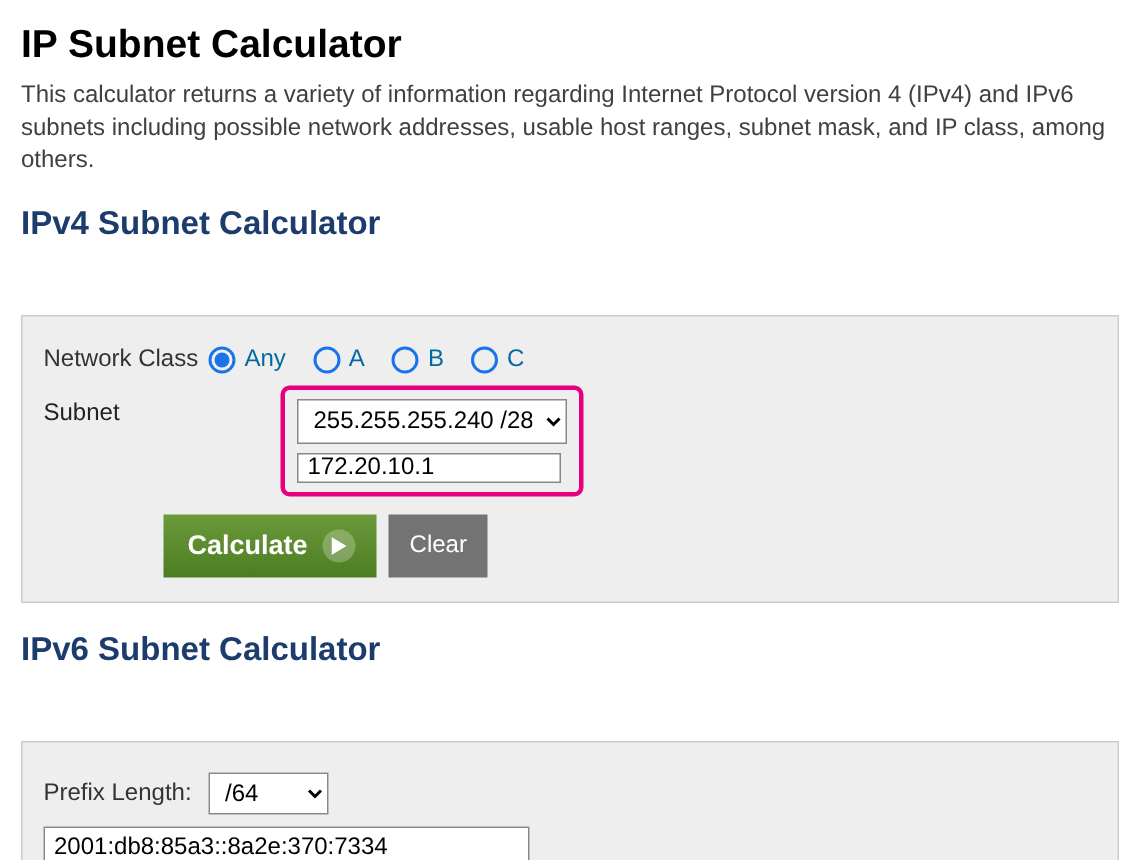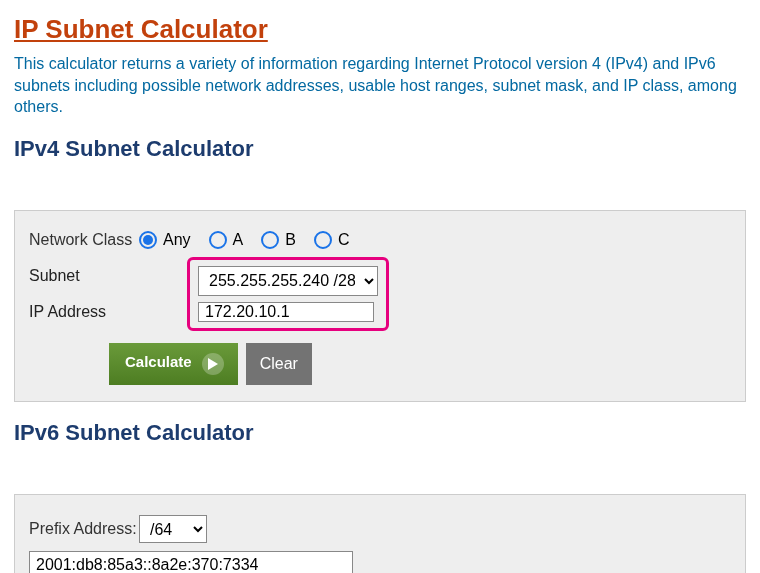--- a/index.html
+++ b/index.html
@@ -6,36 +6,35 @@
   body {
     margin: 0;
     padding: 8px 14px;
     font-family: Arial, Helvetica, sans-serif;
     font-size: 16px;
     color: #222;
     background: #fff;
     width: 760px;
   }
   h1 {
-    color: #c2410c;
+    color: #000000;
     font-size: 26px;
     margin: 6px 0 8px 0;
     font-weight: bold;
-    text-decoration: underline;
   }
   h2 {
     color: #1d3c6e;
     font-size: 22px;
     margin: 18px 0 6px 0;
     font-weight: bold;
   }
   p.intro {
     margin: 4px 0 10px 0;
     line-height: 1.35;
-    color: #0369a1;
+    color: #404040;
   }
   .panel {
     background: #eeeeee;
     border: 1px solid #ccc;
     padding: 12px 14px 16px 14px;
     margin-top: 48px;
   }
   .row {
     display: flex;
     align-items: center;
@@ -66,21 +65,21 @@
     cursor: pointer;
   }
   .radio-outer .dot {
     width: 10px;
     height: 10px;
     border-radius: 50%;
     background: #1a73e8;
     display: none;
   }
   .radio-outer.checked .dot { display: block; }
-  .radio-lbl { color: #000000; }
+  .radio-lbl { color: #0369a1; }
   select, input[type=text] {
     font-size: 16px;
     padding: 4px 6px;
     border: 1px solid #888;
     background: #fff;
   }
   .hl-box {
     border: 3px solid #e6007e;
     border-radius: 6px;
     padding: 6px 8px;
@@ -95,21 +94,21 @@
     gap: 8px;
     align-items: stretch;
   }
   .btnrow2 { padding-left: 120px; }
   .btn-calc {
     background: #5a8a2a;
     background: linear-gradient(#6a9a3a, #4d7d22);
     color: #fff;
     border: none;
     font-weight: bold;
-    font-size: 15px;
+    font-size: 18px;
     padding: 10px 14px 10px 16px;
     display: inline-flex;
     align-items: flex-start;
     gap: 10px;
     cursor: pointer;
   }
   .btn-calc .play {
     width: 22px;
     height: 22px;
     border-radius: 50%;
@@ -120,21 +119,21 @@
   }
   .btn-calc .play svg { display:block; }
   .btn-clear {
     background: #737373;
     color: #fff;
     border: none;
     font-size: 16px;
     padding: 10px 14px;
     cursor: pointer;
   }
-  .ipv6 select { width: 68px; height: 28px; }
+  .ipv6 select { width: 80px; height: 28px; }
   .ipv6 input { width: 324px; height: 28px; }
   .ipv6 .row label.fld { width: 110px; }
 </style>
 </head>
 <body>
 
 <h1>IP Subnet Calculator</h1>
 <p class="intro">This calculator returns a variety of information regarding Internet Protocol version 4 (IPv4) and IPv6 subnets including possible network addresses, usable host ranges, subnet mask, and IP class, among others.</p>
 
 <h2>IPv4 Subnet Calculator</h2>
@@ -161,23 +160,20 @@
         <span class="radio-outer"></span>
         <span class="radio-lbl">C</span>
       </span>
     </div>
   </div>
 
   <div style="display:flex; align-items:flex-start;gap:48px;">
     <div style="width:110px;">
       <div style="height:38px; display:flex; align-items:center;">
         <label class="fld" style="width:auto;">Subnet</label>
-      </div>
-      <div style="height:34px; display:flex; align-items:center;">
-        <label class="fld" style="width:auto;">IP Address</label>
       </div>
     </div>
     <div class="hl-box">
       <select>
         <option>255.255.255.240 /28</option>
       </select><br>
       <input type="text" value="172.20.10.1" style="">
     </div>
   </div>
 
@@ -190,21 +186,21 @@
           </svg>
       </span>
     </button>
     <button class="btn-clear">Clear</button>
   </div>
 </div>
 
 <h2>IPv6 Subnet Calculator</h2>
 <div class="panel ipv6">
   <div class="row">
-    <label class="fld">Prefix Address:</label>
+    <label class="fld">Prefix Length:</label>
     <select>
       <option>/64</option>
     </select>
   </div>
   <div class="row">
     <input type="text" value="2001:db8:85a3::8a2e:370:7334" style="">
   </div>
   <div class="btnrow btnrow2">
     <button class="btn-calc">
       <span>Calculate</span>

